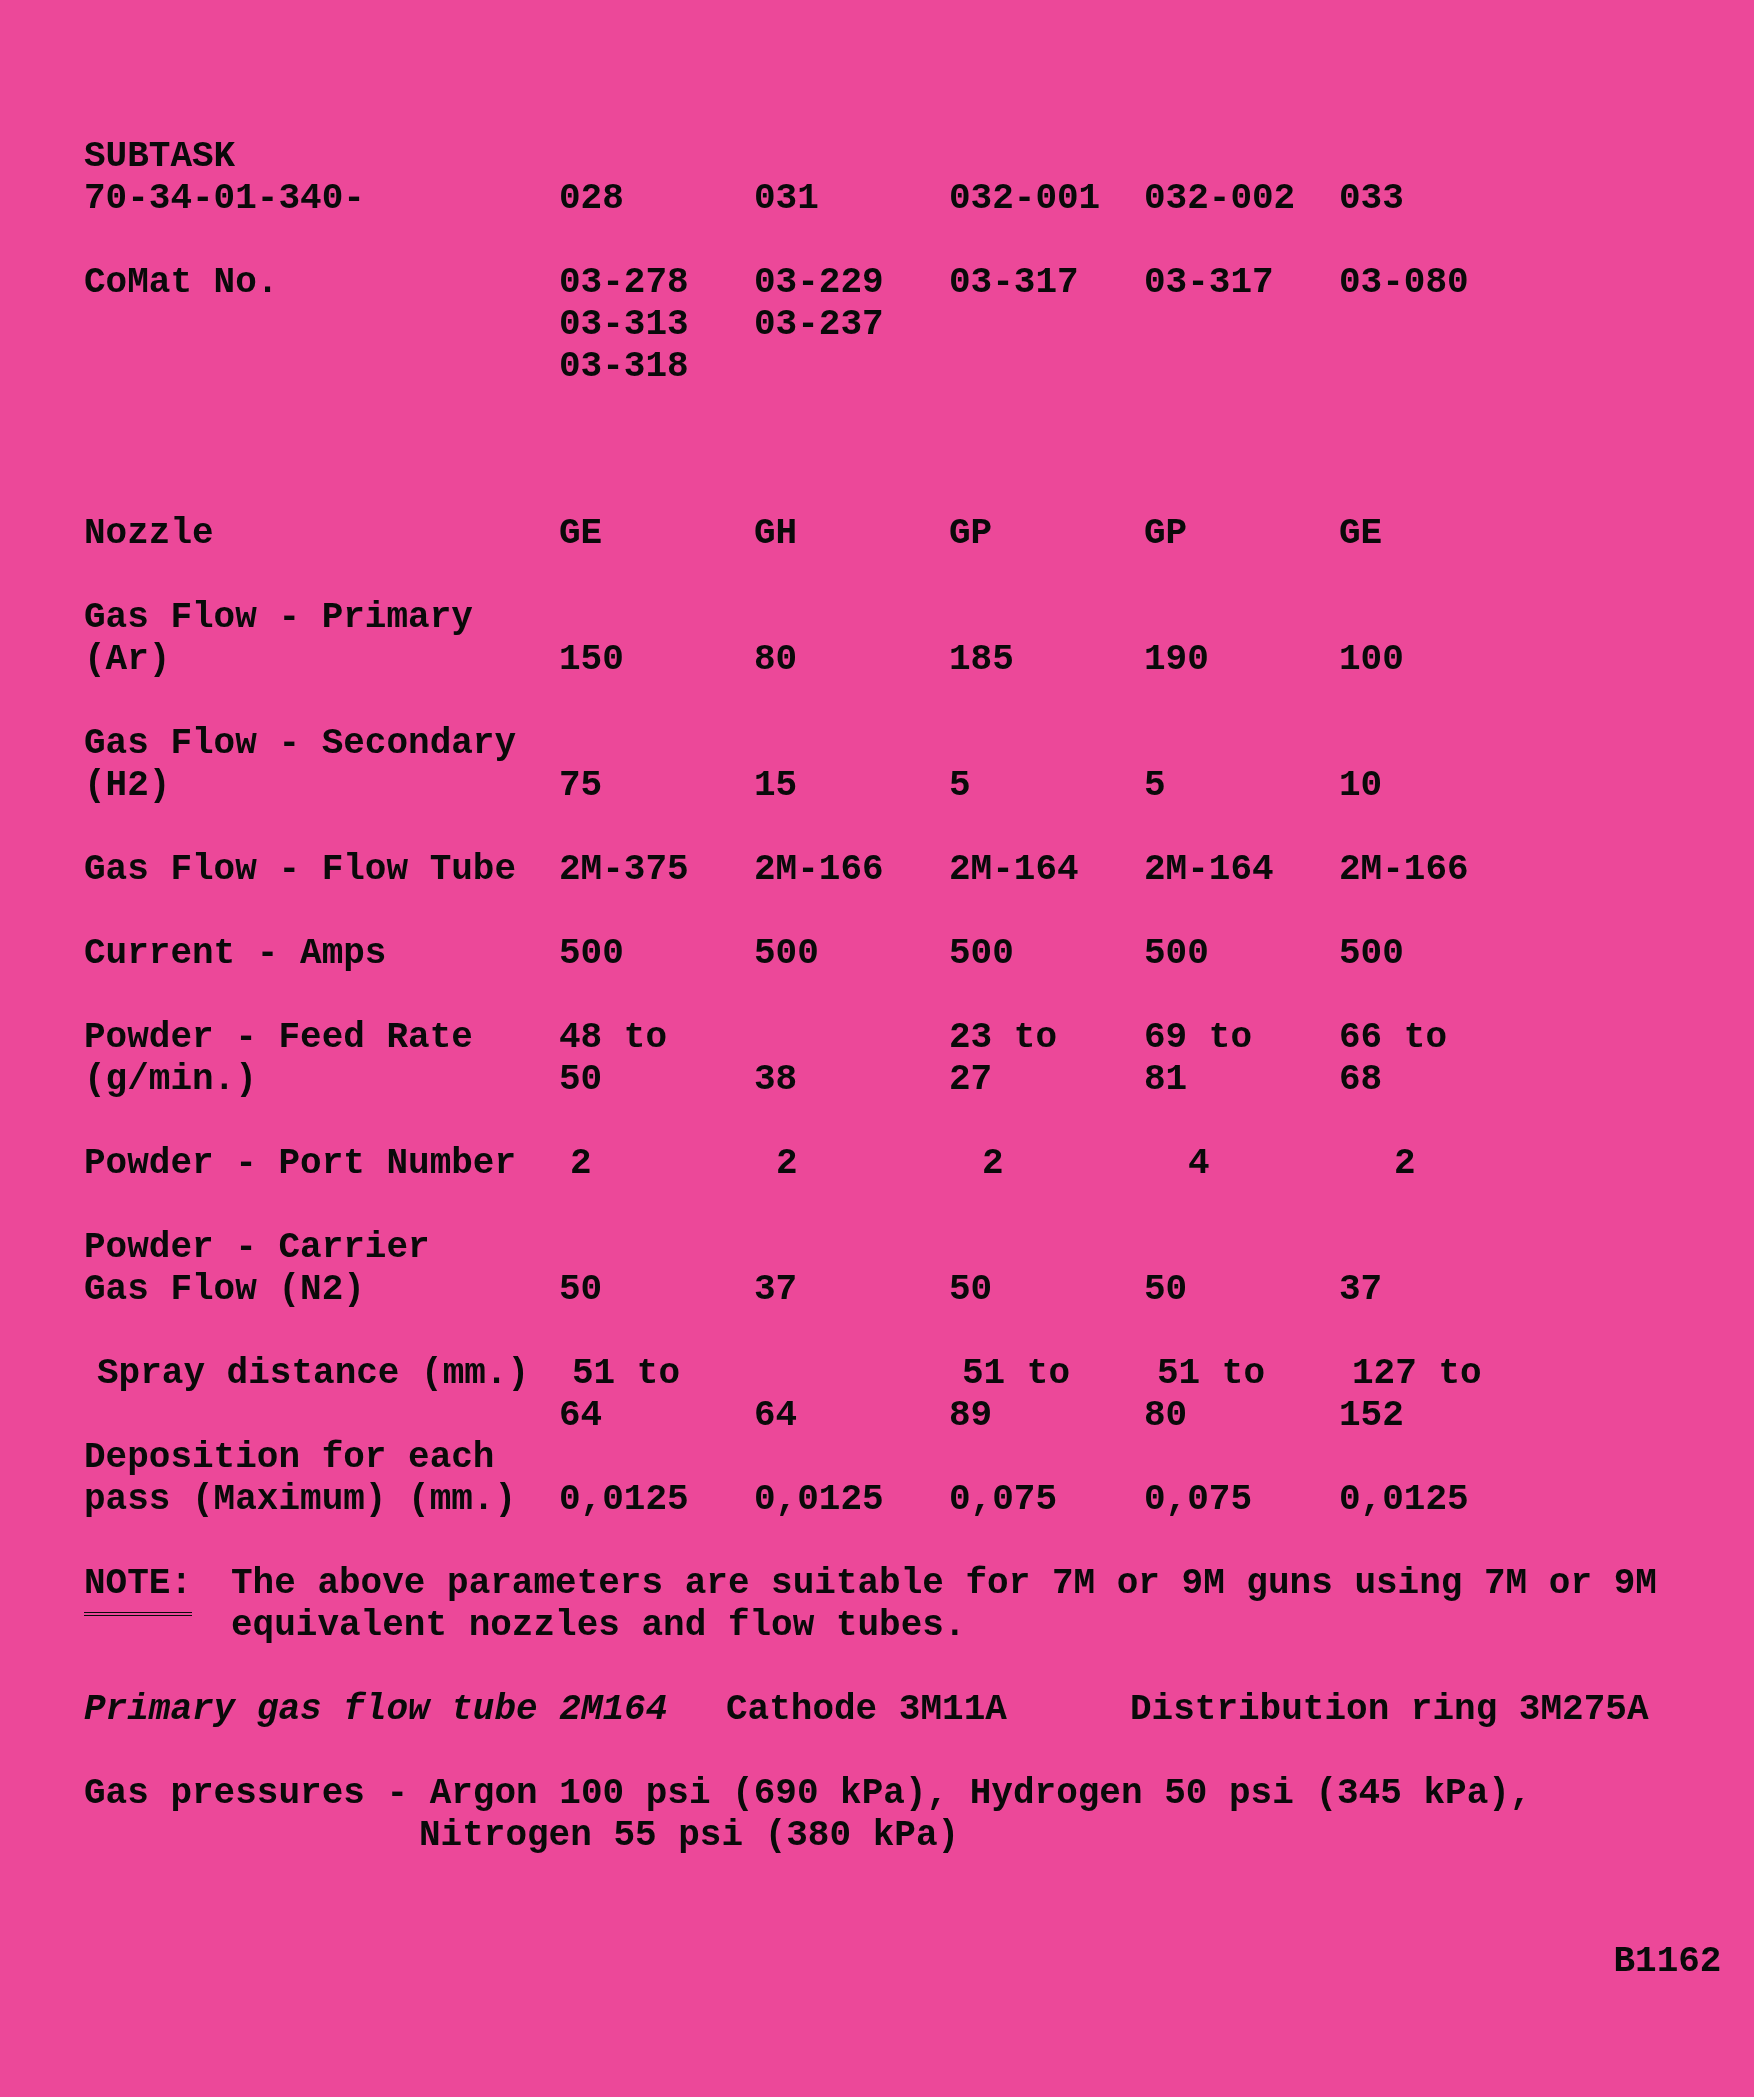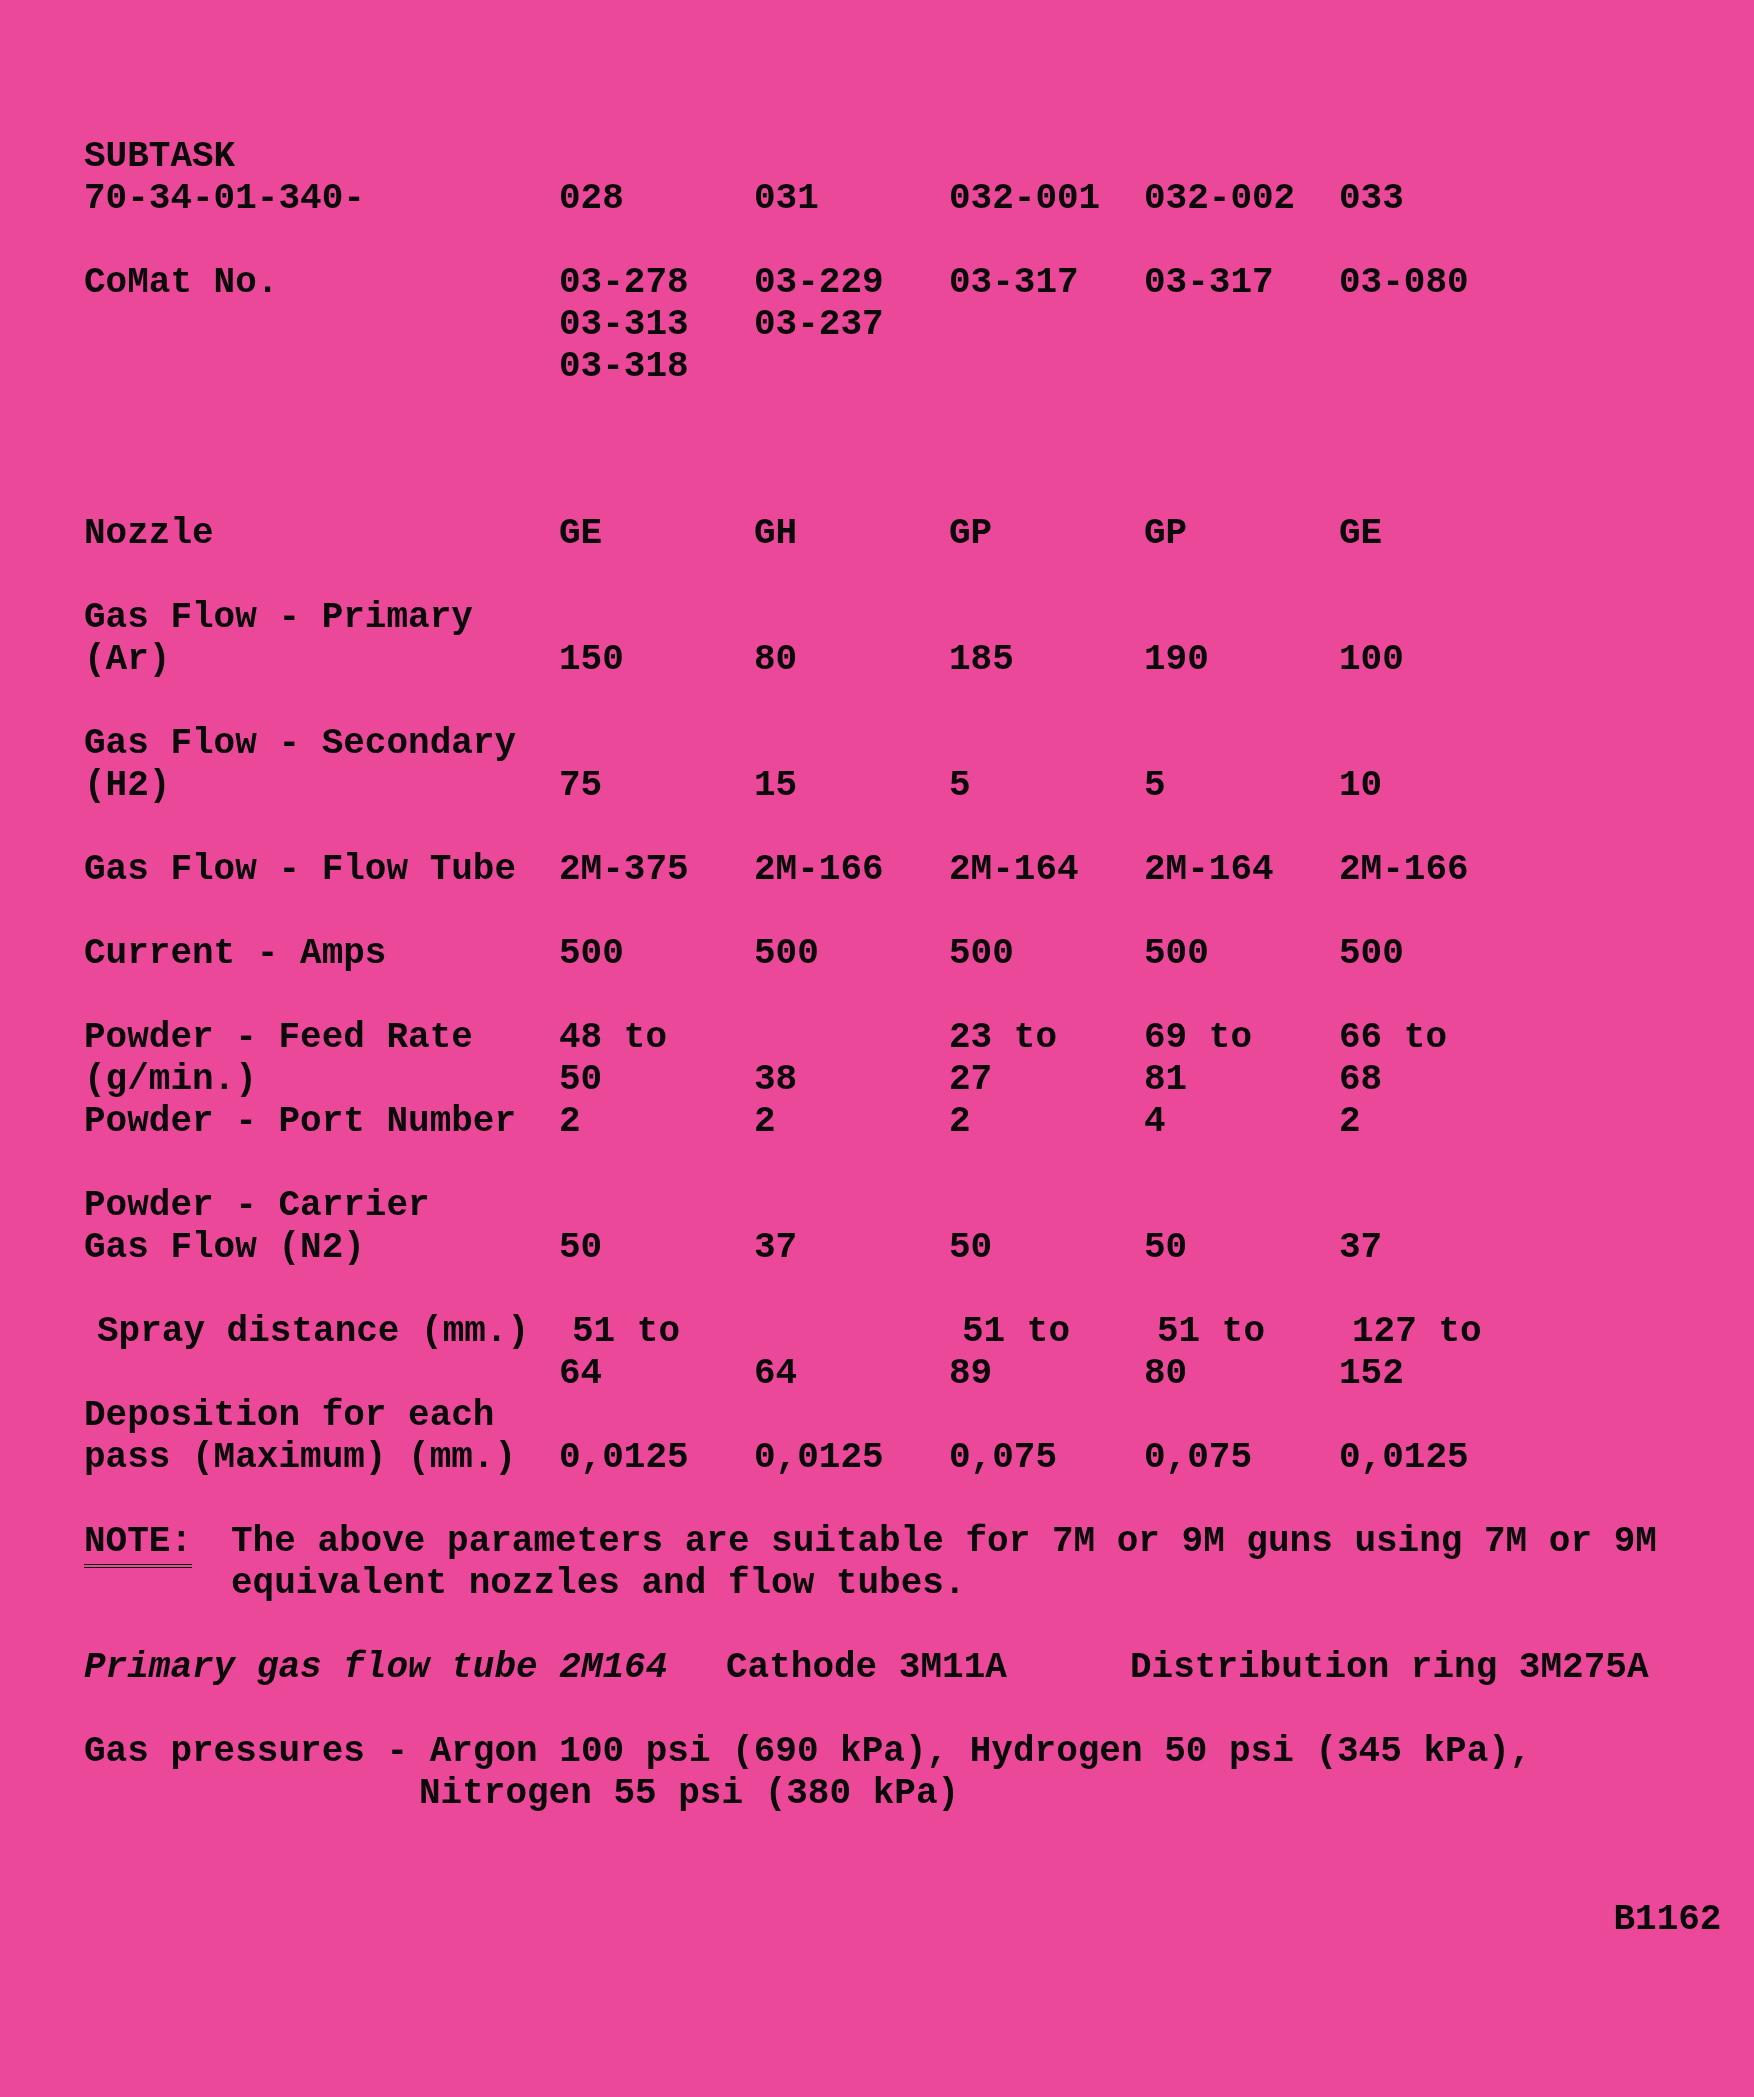--- a/index.html
+++ b/index.html
@@ -29,21 +29,21 @@
   .note-line{
     display:grid;
     grid-template-columns:147px auto;
     height:42px;
     line-height:42px;
     white-space:pre;
   }
   .note-label-inner{
     display:inline-block;
     border-bottom:4.5px double #0a0a0a;
-    padding-bottom:1px;
+    padding-bottom:7px;
   }
   
   .equip-line{
     position:relative;
     height:42px;
     line-height:42px;
     white-space:pre;
   }
   .equip-line .seg{position:absolute;top:0;}
   .seg.s0{left:0;font-style:italic;}
@@ -69,21 +69,21 @@
       <div class="line"><span></span><span>03-318</span><span></span><span></span><span></span><span></span></div>
       <div class="line" style="margin-top: 125px;"><span>Nozzle</span><span>GE</span><span>GH</span><span>GP</span><span>GP</span><span>GE</span></div>
       <div class="line" style="margin-top: 42px;"><span>Gas Flow - Primary</span><span></span><span></span><span></span><span></span><span></span></div>
       <div class="line"><span>(Ar)</span><span>150</span><span>80</span><span>185</span><span>190</span><span>100</span></div>
       <div class="line" style="margin-top: 42px;"><span>Gas Flow - Secondary</span><span></span><span></span><span></span><span></span><span></span></div>
       <div class="line"><span>(H2)</span><span>75</span><span>15</span><span>5</span><span>5</span><span>10</span></div>
       <div class="line" style="margin-top: 42px;"><span>Gas Flow - Flow Tube</span><span>2M-375</span><span>2M-166</span><span>2M-164</span><span>2M-164</span><span>2M-166</span></div>
       <div class="line" style="margin-top: 42px;"><span>Current - Amps</span><span>500</span><span>500</span><span>500</span><span>500</span><span>500</span></div>
       <div class="line" style="margin-top: 42px;"><span>Powder - Feed Rate</span><span>48 to</span><span></span><span>23 to</span><span>69 to</span><span>66 to</span></div>
       <div class="line"><span>(g/min.)</span><span>50</span><span>38</span><span>27</span><span>81</span><span>68</span></div>
-      <div class="line" style=""><span>Powder - Port Number</span><span>2</span><span>2</span><span>2</span><span>4</span><span>2</span></div>
+      <div class="line" style="margin-top: 42px; gap: 11px;"><span>Powder - Port Number</span><span>2</span><span>2</span><span>2</span><span>4</span><span>2</span></div>
       <div class="line" style="margin-top: 42px;"><span>Powder - Carrier</span><span></span><span></span><span></span><span></span><span></span></div>
       <div class="line"><span>Gas Flow (N2)</span><span>50</span><span>37</span><span>50</span><span>50</span><span>37</span></div>
       <div class="line" style="margin-top: 42px; margin-left: 13px;"><span>Spray distance (mm.)</span><span>51 to</span><span></span><span>51 to</span><span>51 to</span><span>127 to</span></div>
       <div class="line"><span></span><span>64</span><span>64</span><span>89</span><span>80</span><span>152</span></div>
       <div class="line"><span>Deposition for each</span><span></span><span></span><span></span><span></span><span></span></div>
       <div class="line"><span>pass (Maximum) (mm.)</span><span>0,0125</span><span>0,0125</span><span>0,075</span><span>0,075</span><span>0,0125</span></div>
     </section>
 
   <section>
     <div class="note-line mt1">

